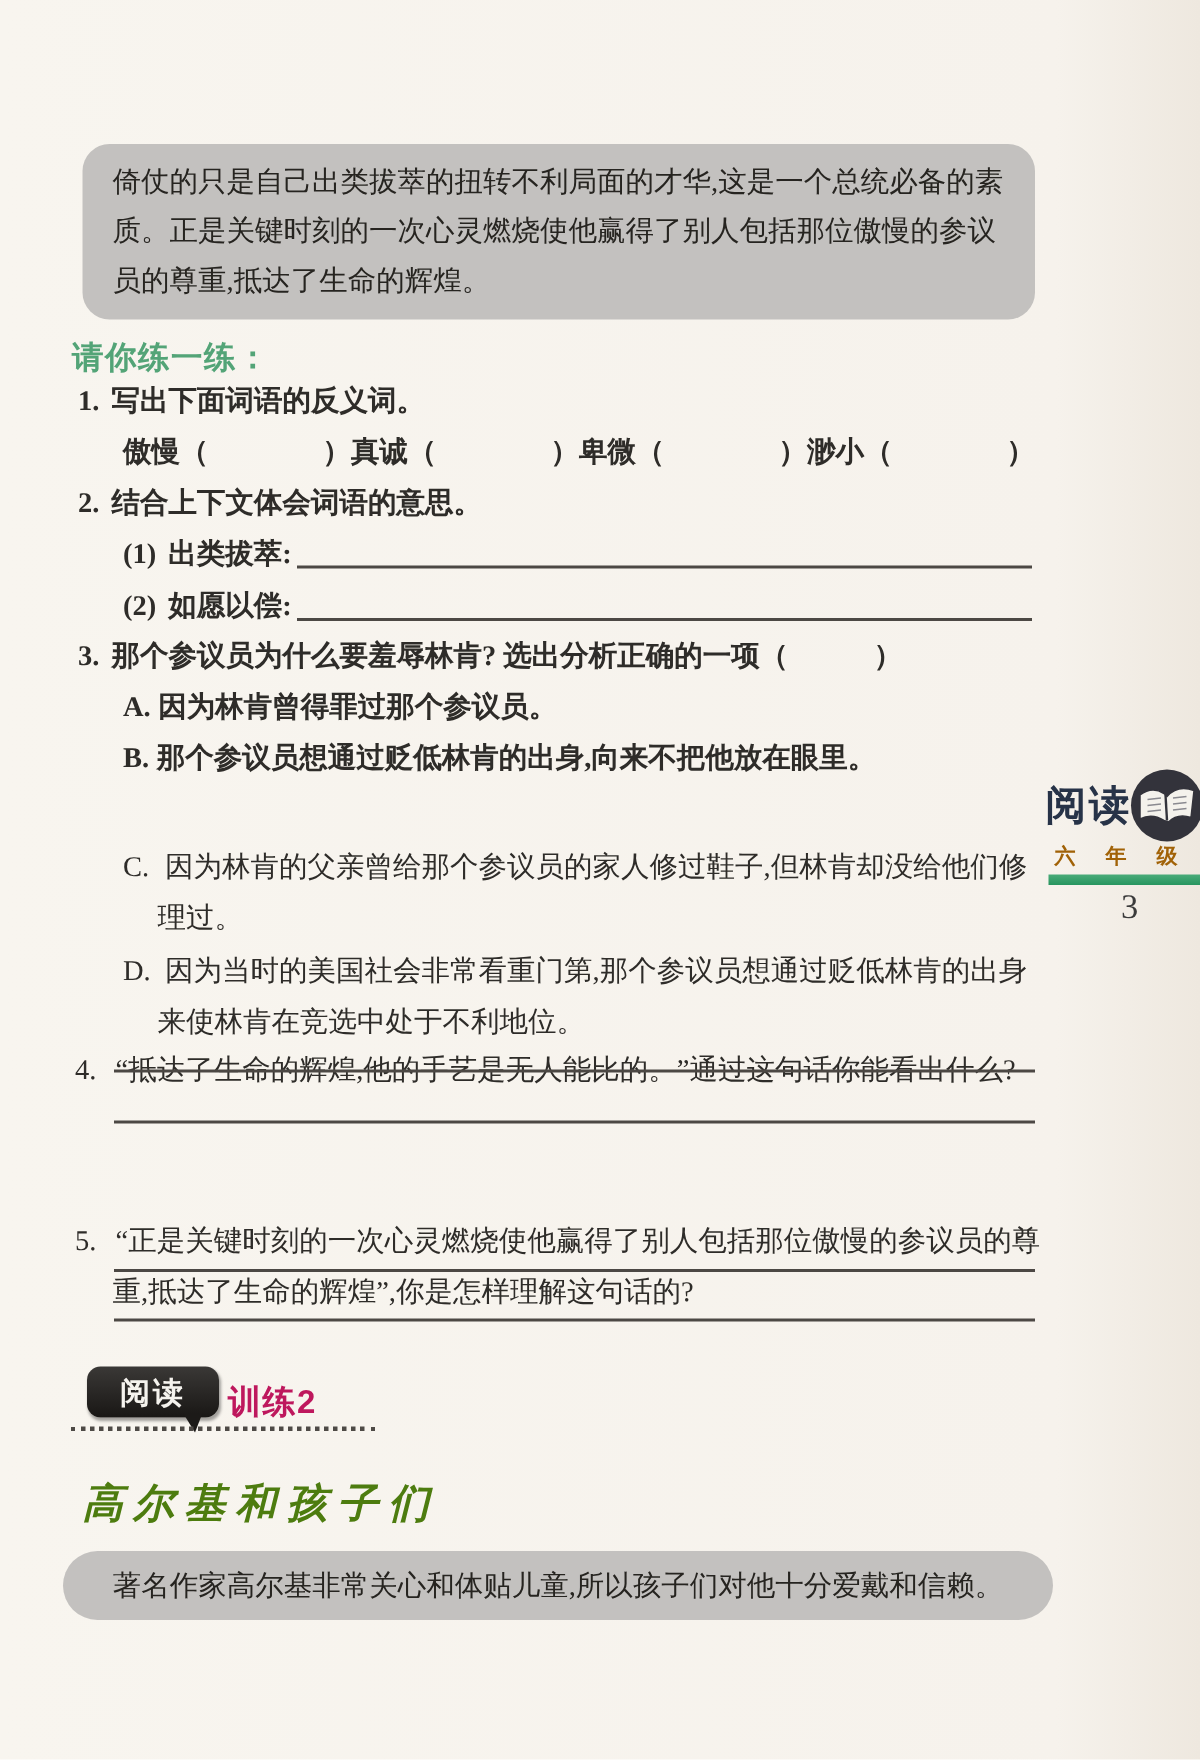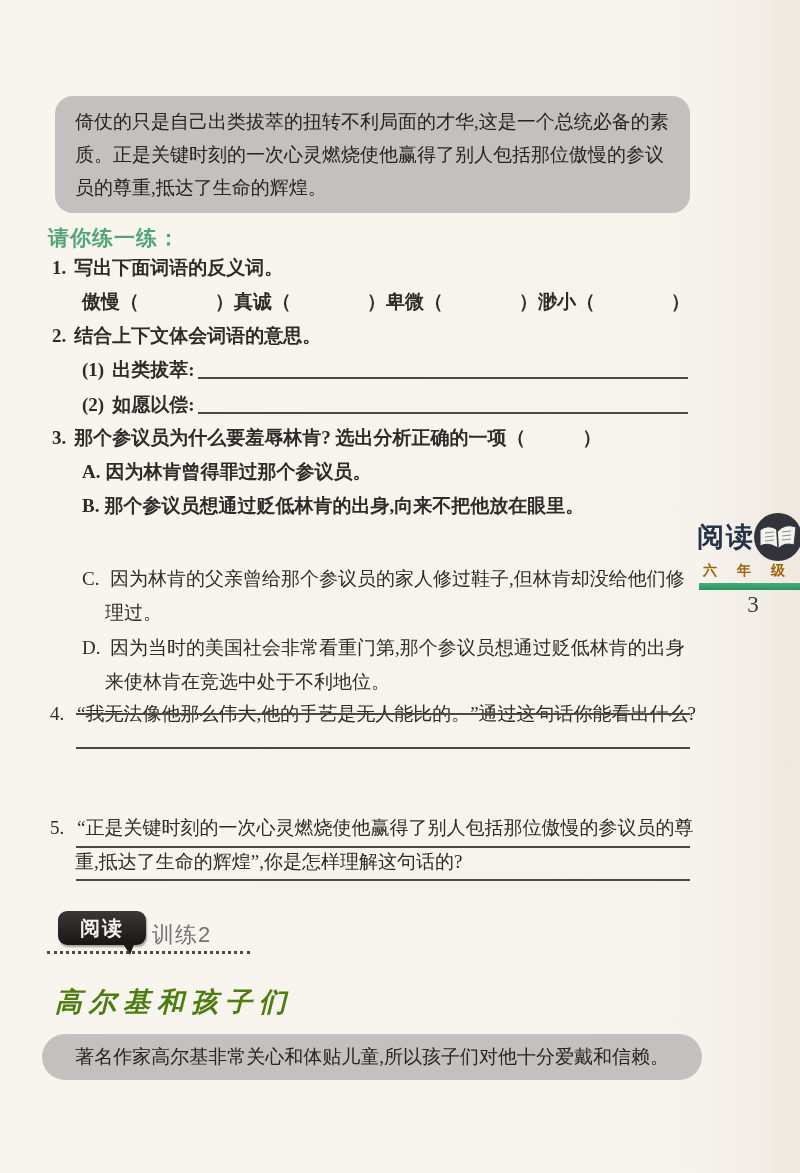--- a/index.html
+++ b/index.html
@@ -79,21 +79,21 @@
   }
   .bubble-tail {
     left:122px; top:942px; width:0; height:0;
     border-left:8px solid transparent;
     border-right:5px solid transparent;
     border-top:13px solid #1c1a18;
   }
   .training-title {
     left:152px; top:920px;
     font-family:"Liberation Sans", sans-serif;
-    font-weight:normal; font-size:22px; color:#737373;
+    font-weight:bold; font-size:22px; color:#be185d;
     letter-spacing:1px;
   }
   .dotted-underline {
     left:47px; top:951px; width:203px; height:0;
     border-bottom:3px dotted #4e4a46;
   }
 
   .passage-title {
     left:55px; top:984px; width:640px;
     text-align:left;
@@ -172,21 +172,21 @@
 <div class="abs wrap hang-opt" style="left:82px; top:527px; width:615px; font-size:19px;">
   <span class="letter">C.</span><span>因为林肯的父亲曾给那个参议员的家人修过鞋子,但林肯却没给他们修
 理过。</span>
 </div>
 <div class="abs wrap hang-opt" style="left:82px; top:596px; width:615px; font-size:19px;">
   <span class="letter">D.</span><span>因为当时的美国社会非常看重门第,那个参议员想通过贬低林肯的出身
 来使林肯在竞选中处于不利地位。</span>
 </div>
 
 <div class="abs wrap hang" style="left:50px; top:662px; width:655px; font-size:19px;">
-  <span class="num" style="margin-right:2px;">4.</span><span>“我无法像他那么伟大,他的手艺是无人能比的。”通过这句话你能看出什么?</span>
+  <span class="num" style="margin-right:2px;">4.</span><span>“抵达了生命的辉煌,他的手艺是无人能比的。”通过这句话你能看出什么?</span>
 </div>
 <div class="abs answer-line" style="top:713px;"></div>
 <div class="abs answer-line" style="top:747px;"></div>
 
 <div class="abs wrap hang" style="left:50px; top:776px; width:658px; font-size:19px;">
   <span class="num" style="margin-right:2px;">5.</span><span>“正是关键时刻的一次心灵燃烧使他赢得了别人包括那位傲慢的参议员的尊
 重,抵达了生命的辉煌”,你是怎样理解这句话的?</span>
 </div>
 <div class="abs answer-line" style="top:846px;"></div>
 <div class="abs answer-line" style="top:879px;"></div>

